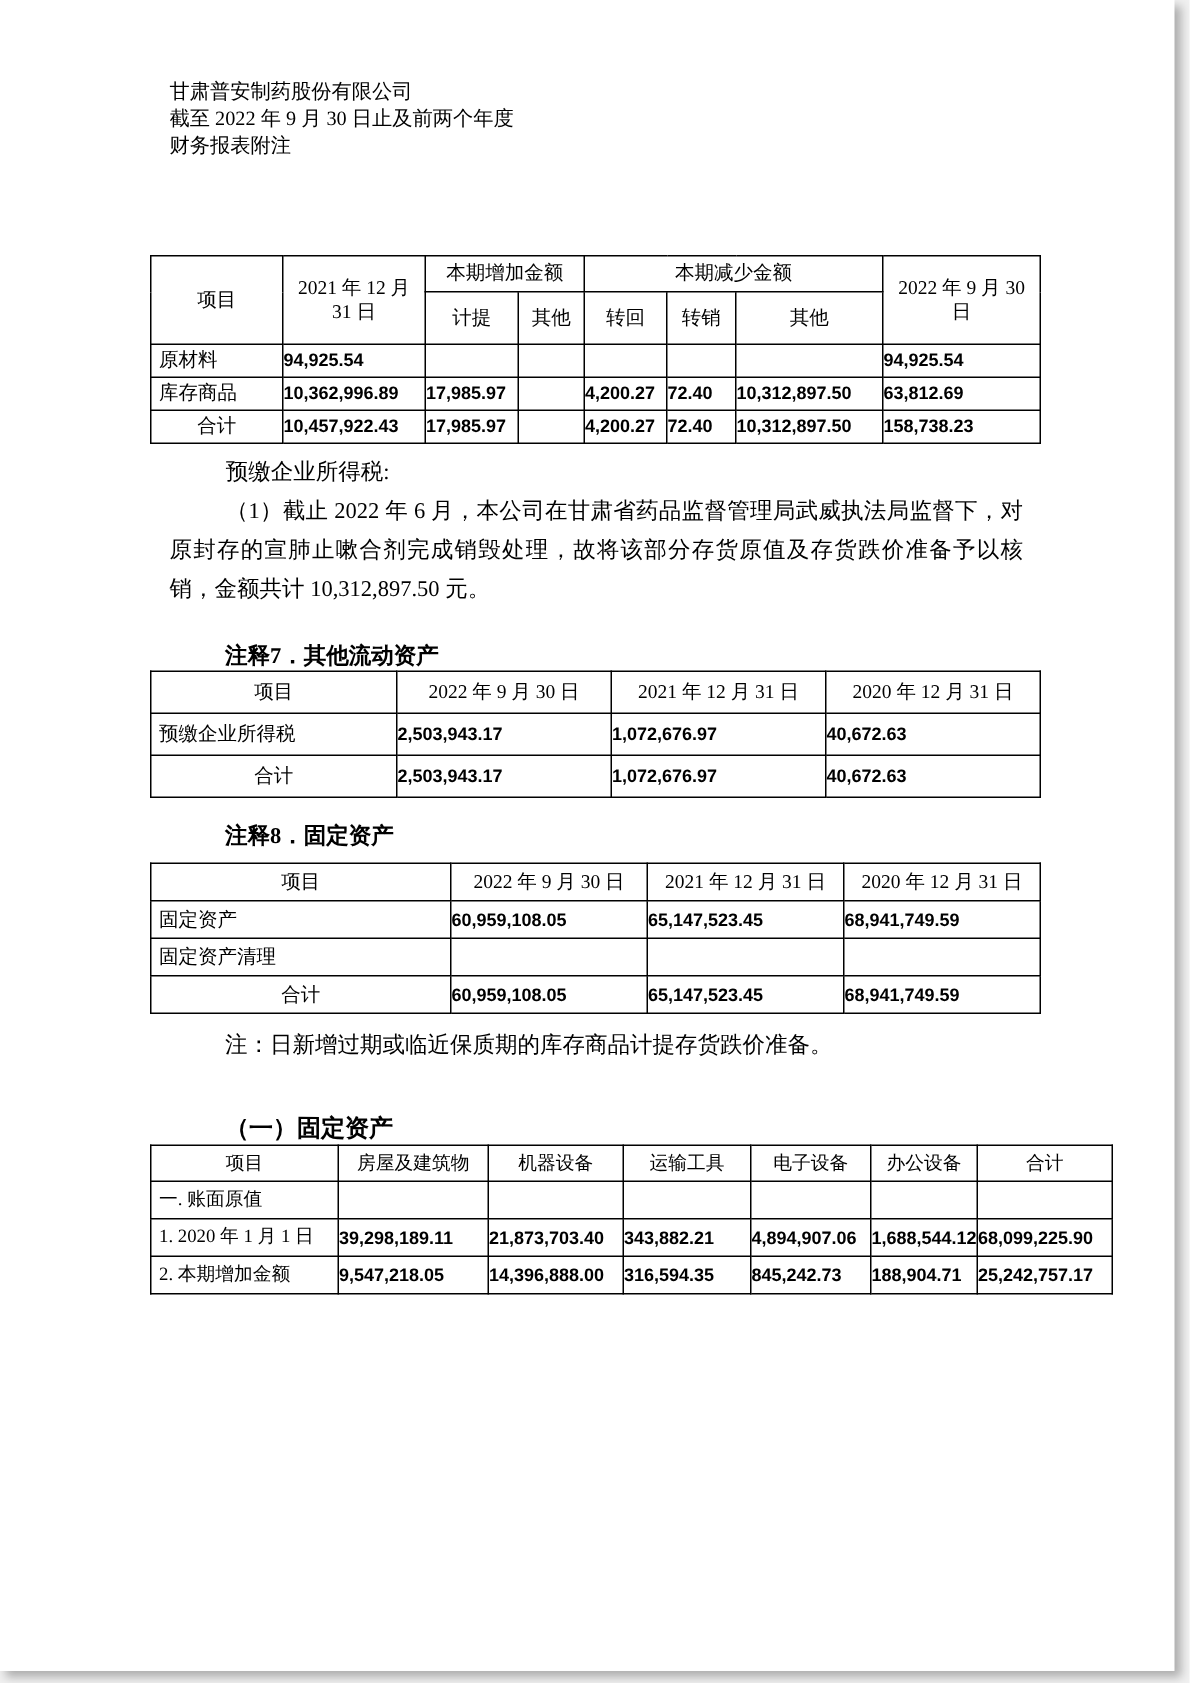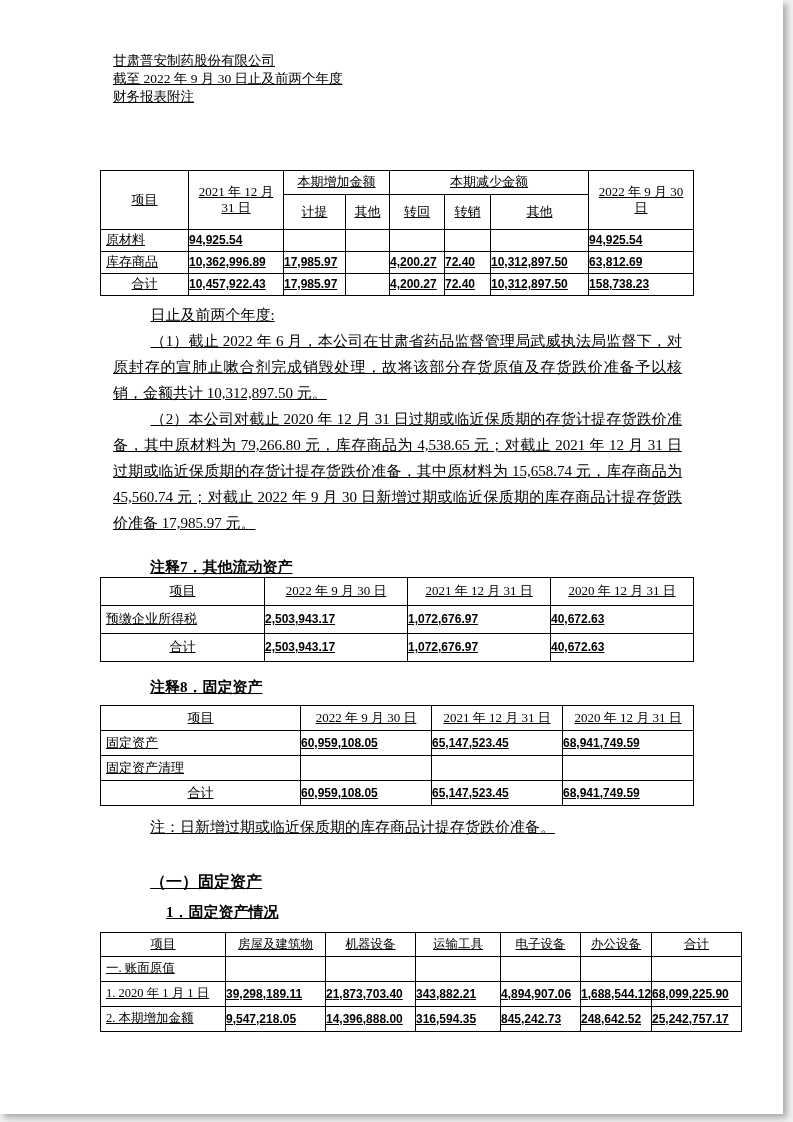--- a/index.html
+++ b/index.html
@@ -9,21 +9,20 @@
     font-family:"Liberation Serif","DejaVu Serif",serif;
     color:#000;
     overflow:hidden;
   }
   .page {
     position:relative;
     width:783px; height:1114px;
     background:#ffffff;
     box-shadow:4px 4px 6px rgba(0,0,0,0.28);
     padding:52px 42px 0 100px;
-    text-decoration:underline;
   }
   .doc-header { margin-left:13px; font-size:13.5px; line-height:18px; }
 
   
   .tbl { border-collapse:collapse; table-layout:fixed; }
   .tbl th, .tbl td { border:1px solid #000; overflow:hidden; line-height:1.25; }
   .tbl th { font-weight:normal; text-align:center; padding:1px 2px; font-size:13px; }
   .item { text-align:left; padding-left:5px; font-size:13px; }
   .center { text-align:center; padding-left:0; }
   .num {
@@ -121,23 +120,22 @@
         <td class="num">17,985.97</td>
         <td class="num"></td>
         <td class="num">4,200.27</td>
         <td class="num">72.40</td>
         <td class="num">10,312,897.50</td>
         <td class="num">158,738.23</td>
       </tr>
     </tbody>
   </table>
 
-  <div class="para-heading">日止及前两个年度:</div>
+  <div class="para-heading">预缴企业所得税:</div>
   <p class="para">（1）截止 2022 年 6 月，本公司在甘肃省药品监督管理局武威执法局监督下，对原封存的宣肺止嗽合剂完成销毁处理，故将该部分存货原值及存货跌价准备予以核销，金额共计 10,312,897.50 元。</p>
-  <p class="para">（2）本公司对截止 2020 年 12 月 31 日过期或临近保质期的存货计提存货跌价准备，其中原材料为 79,266.80 元，库存商品为 4,538.65 元；对截止 2021 年 12 月 31 日过期或临近保质期的存货计提存货跌价准备，其中原材料为 15,658.74 元，库存商品为 45,560.74 元；对截止 2022 年 9 月 30 日新增过期或临近保质期的库存商品计提存货跌价准备 17,985.97 元。</p>
 
   <h3 class="sec-title sec7">注释7．其他流动资产</h3>
   <table class="tbl t2">
     <colgroup>
       <col style="width:164px">
         <col style="width:143px">
         <col style="width:143px">
         <col style="width:143px">
     </colgroup>
     <tbody>
@@ -193,21 +191,20 @@
         <td class="item center">合计</td>
         <td class="num">60,959,108.05</td>
         <td class="num">65,147,523.45</td>
         <td class="num">68,941,749.59</td>
       </tr>
     </tbody>
   </table>
 
   <div class="remark">注：日新增过期或临近保质期的库存商品计提存货跌价准备。</div>
   <div class="sub1">（一）固定资产</div>
-  <div class="sub2">1．固定资产情况</div>
 
   <table class="tbl t4">
     <colgroup>
       <col style="width:125px">
         <col style="width:100px">
         <col style="width:90px">
         <col style="width:85px">
       <col style="width:80px">
         <col style="width:71px">
         <col style="width:90px">
@@ -239,20 +236,20 @@
         <td class="num">4,894,907.06</td>
         <td class="num">1,688,544.12</td>
         <td class="num">68,099,225.90</td>
       </tr>
       <tr>
         <td class="item">2. 本期增加金额</td>
         <td class="num">9,547,218.05</td>
         <td class="num">14,396,888.00</td>
         <td class="num">316,594.35</td>
         <td class="num">845,242.73</td>
-        <td class="num">248,642.52</td>
+        <td class="num">188,904.71</td>
         <td class="num">25,242,757.17</td>
       </tr>
     </tbody>
   </table>
 
 
 </div>
 
 </body></html>

